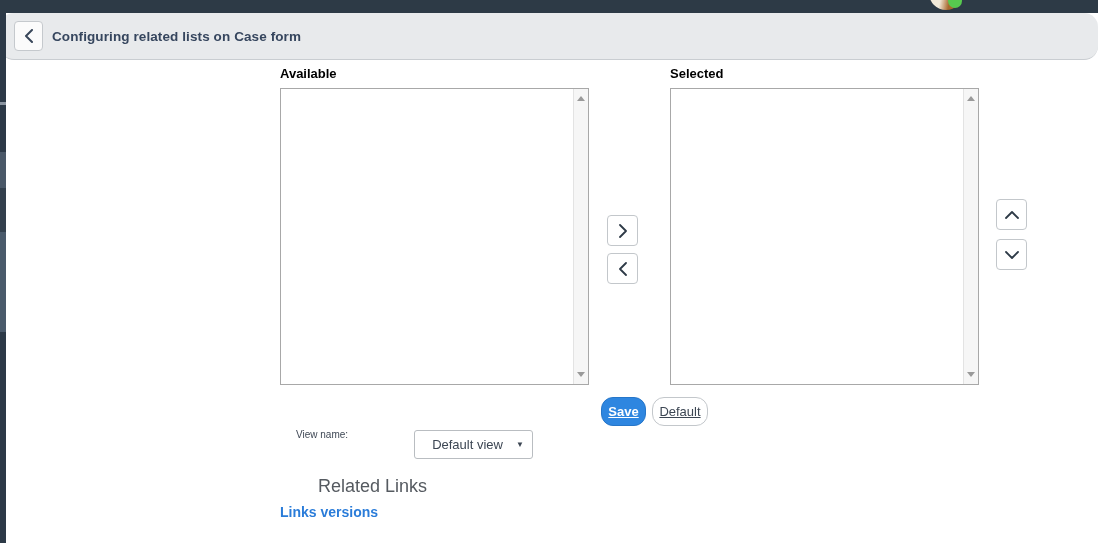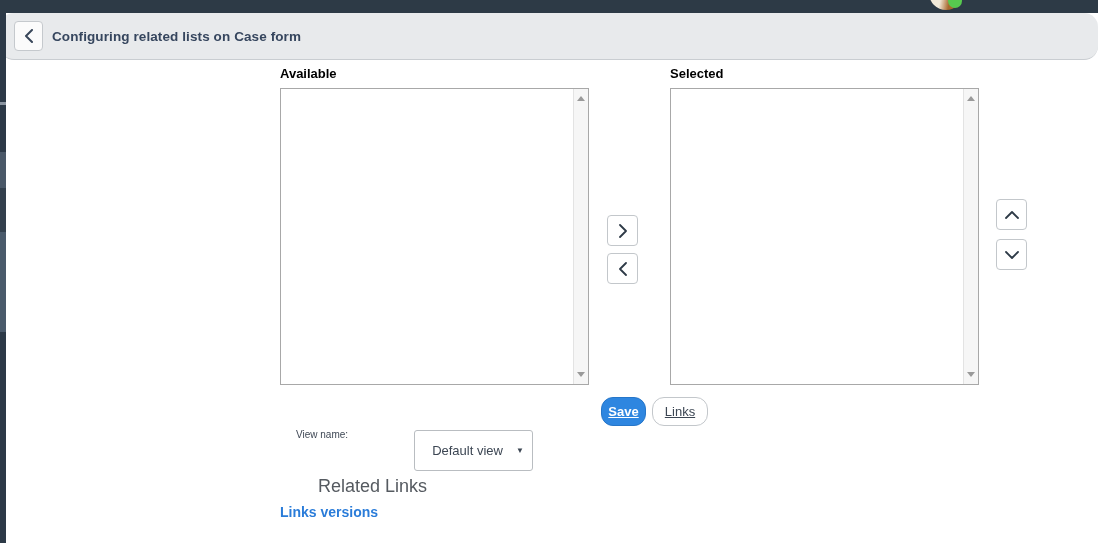--- a/index.html
+++ b/index.html
@@ -51,21 +51,21 @@
   
   .btn { position:absolute; height:29px; border-radius:12px; font-family:"Liberation Sans",sans-serif;
          font-size:13px; cursor:pointer; display:flex; align-items:center; justify-content:center;text-decoration:underline; }
   .btn-save   { left:601px; top:397px; width:45px; background:#2e86e0; border:1px solid #2676c9;
                 color:#ffffff; font-weight:700; }
   .btn-cancel { left:652px; top:397px; width:56px; background:#ffffff; border:1px solid #c3c7cb;
                 color:#3c4653; }
 
   
   .view-label { position:absolute; left:296px; top:429px; font-size:10px; color:#3f4855; }
-  .view-select { position:absolute; left:414px; top:430px; width:119px; height:41px; background:#ffffff;
+  .view-select { position:absolute; left:414px; top:430px; width:119px; height:29px; background:#ffffff;
                  border:1px solid #b9bdc1; border-radius:3px; cursor:pointer;
                  display:flex; align-items:center; }
   .view-select .sel-text { flex:1; text-align:center; font-size:13px; color:#3c4653; padding-left:4px; }
   .view-select .sel-caret { font-size:8px; color:#3c4653; padding-right:8px; }
 
   
   .related-title { position:absolute; left:279px; top:476px; font-size:18px; color:#555a60; font-weight:400;margin-left:39px; }
   .related-link  { position:absolute; left:280px; top:504px; font-size:14px; font-weight:700;
                    color:#2a7cd9; text-decoration:none; cursor:pointer; }
 </style>
@@ -131,21 +131,21 @@
         <polyline points="1,8 7,2 13,8"></polyline>
       </svg>
   </button>
   <button class="sq-btn btn-move-down">
     <svg width="14" height="10" viewBox="0 0 14 10" fill="none" stroke-width="1.8" stroke-linecap="round" stroke-linejoin="round">
         <polyline points="1,2 7,8 13,2"></polyline>
       </svg>
   </button>
 
   <button class="btn btn-save">Save</button>
-  <button class="btn btn-cancel">Links</button>
+  <button class="btn btn-cancel">Default</button>
 
   <div class="view-label">View name:</div>
   <div class="view-select">
     <span class="sel-text">Default view</span>
     <span class="sel-caret">▼</span>
   </div>
 
   <div class="related-title">Related Links</div>
   <a class="related-link">Links versions</a>
 

